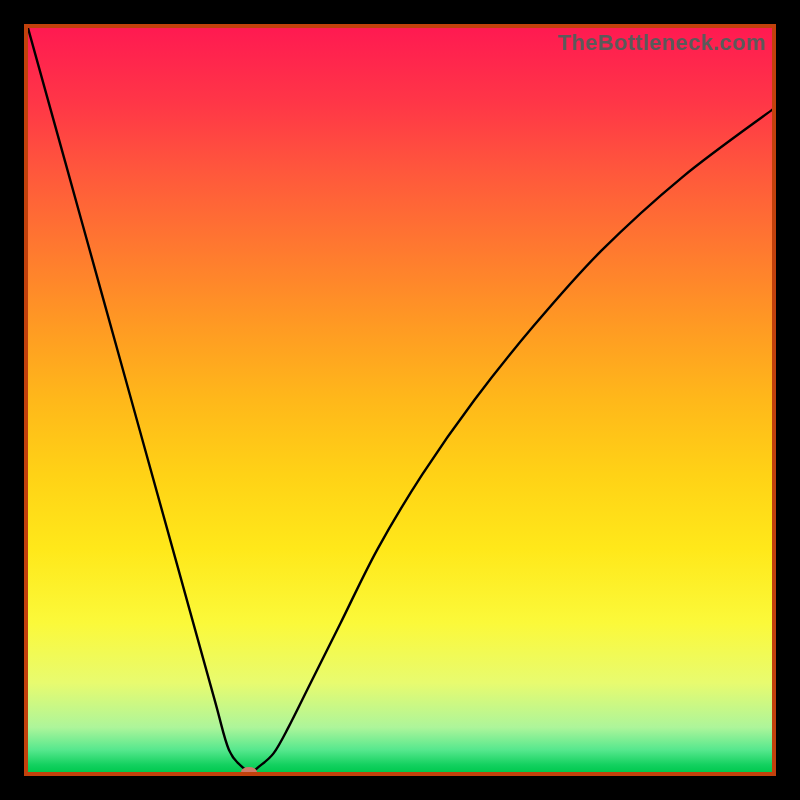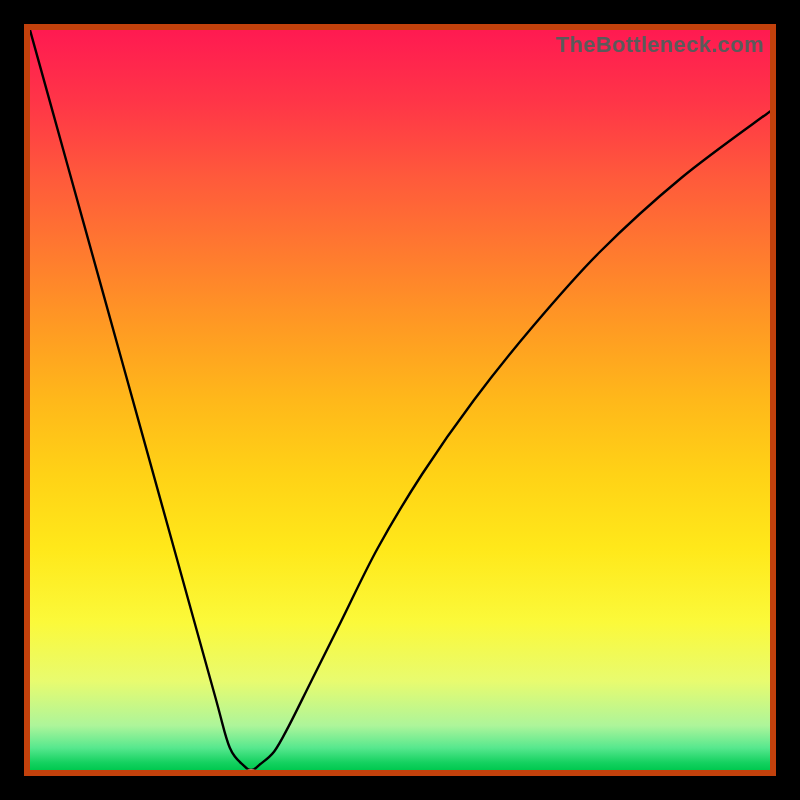--- a/index.html
+++ b/index.html
@@ -17,21 +17,21 @@
     background: #000;
     position: relative;
   }
   .plot-area {
     position: absolute;
     left: 24px;
     top: 24px;
     width: 752px;
     height: 752px;
     overflow: hidden;
-    border: 6px solid #c2410c;
+    border: 4px solid #c2410c;
     box-sizing: border-box;
   }
   .gradient-bg {
     position: absolute;
     inset: 0;
     background: linear-gradient(to bottom,
       #ff1a51 0%,
       #ff3647 10%,
       #ff5a3b 20%,
       #ff7a2f 30%,

